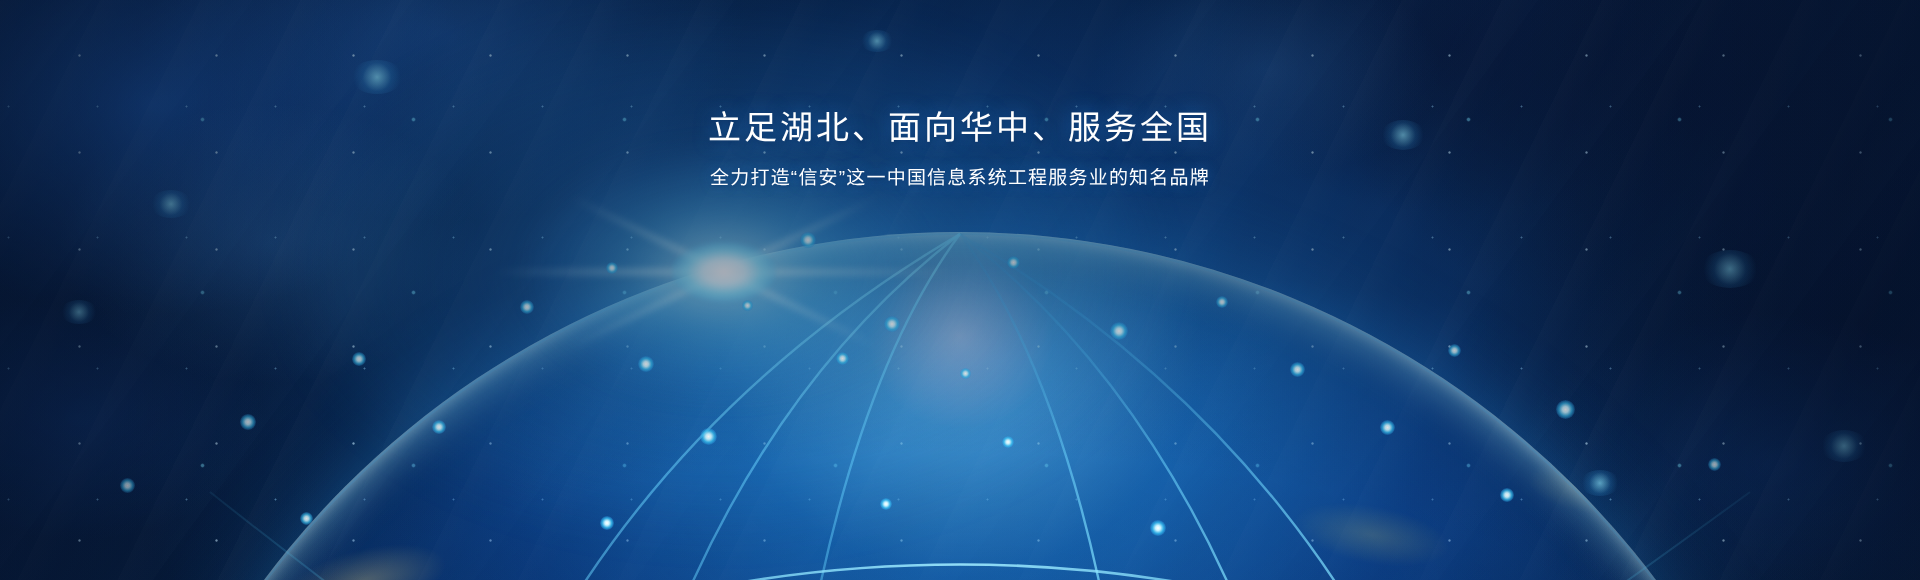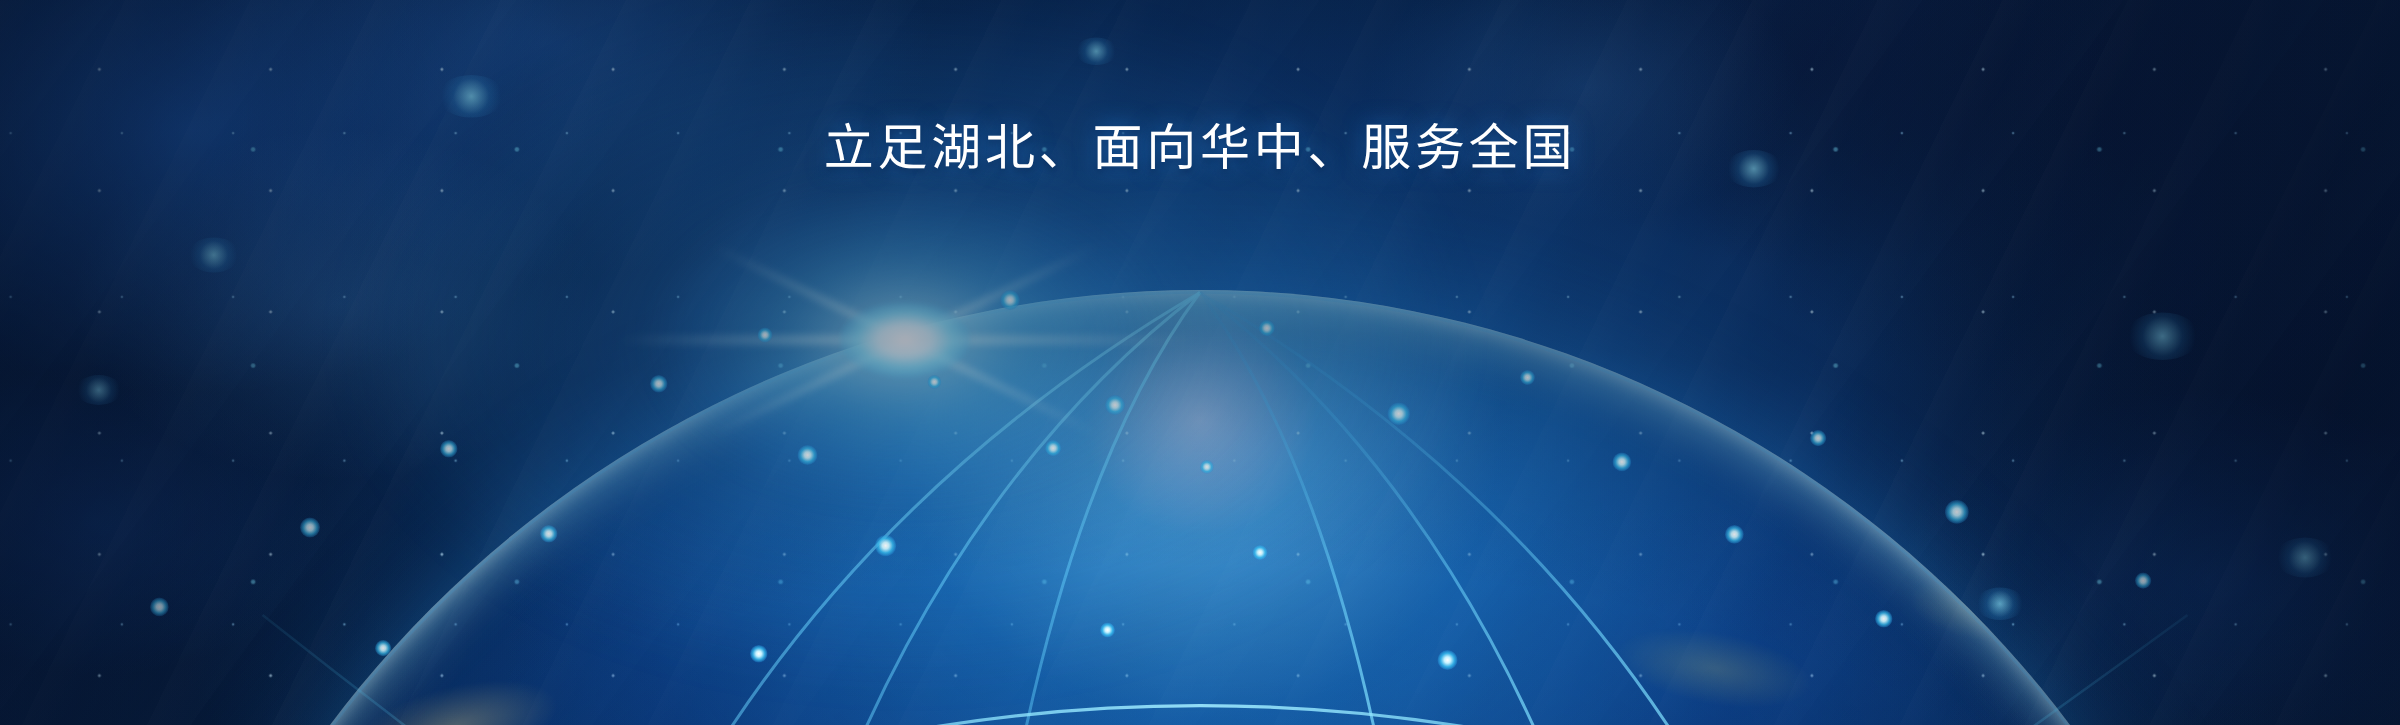--- a/index.html
+++ b/index.html
@@ -158,22 +158,22 @@
   }
 
   
   .copy{
     position:absolute;
     left:0;right:0;top:92px;
     text-align:center;
     z-index:40;
   }
   .headline{
-    margin:4px;
-    font-size:40px;
+    margin:17px;
+    font-size:33px;
     line-height:1.18;
     font-weight:400;
     color:#ffffff;
     letter-spacing:3px;
     text-shadow:0 0 18px rgba(40,130,220,.75), 0 2px 6px rgba(4,24,60,.65);
     white-space:nowrap;
   }
   .subline{
     margin:14px 0 0;
     font-size:19px;
@@ -306,15 +306,16 @@
   <div class="node" style="left:600px;top:516px;width:14px;height:14px;"></div>
   <div class="node" style="left:880px;top:498px;width:12px;height:12px;"></div>
   <div class="node" style="left:1150px;top:520px;width:16px;height:16px;"></div>
   <div class="node" style="left:1500px;top:488px;width:14px;height:14px;"></div>
   <div class="node" style="left:1708px;top:458px;width:13px;height:13px;"></div>
 
   <div class="layer vignette"></div>
 
   <div class="copy">
     <h1 class="headline">立足湖北、面向华中、服务全国</h1>
+    <p class="subline">全力打造“信安”这一中国信息系统工程服务业的知名品牌</p>
   </div>
 
 </div>
 
 </body></html>

